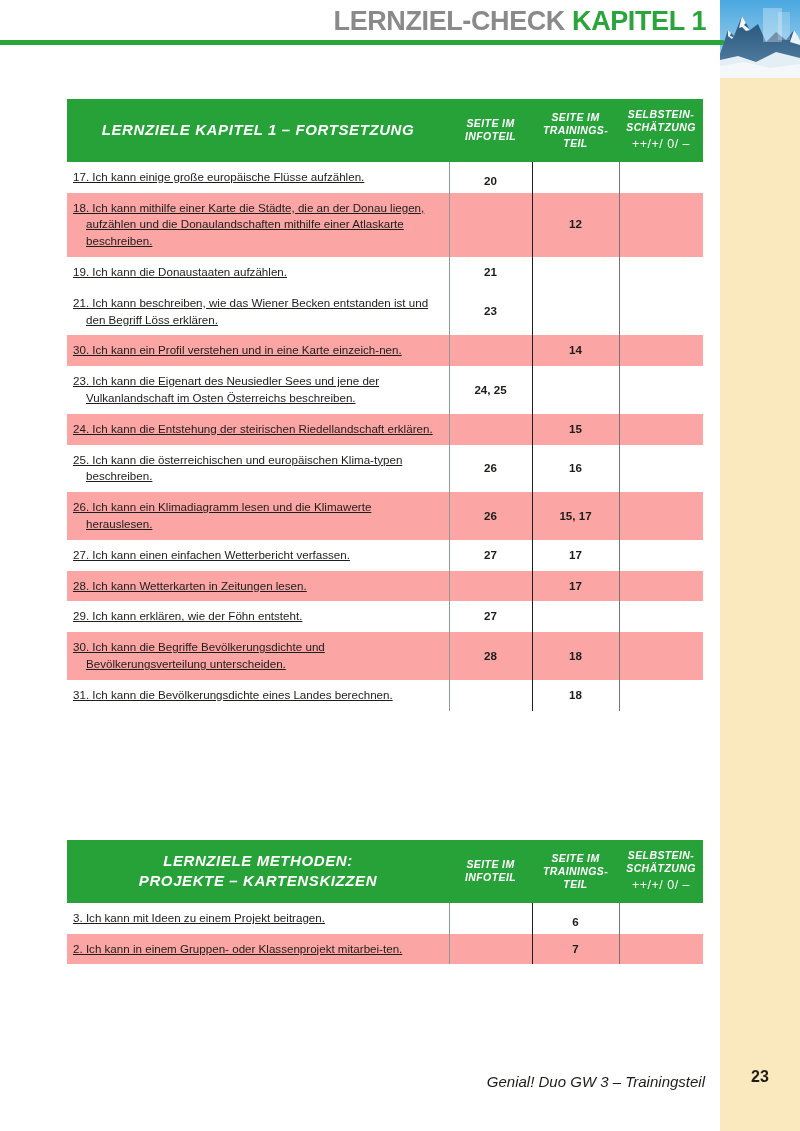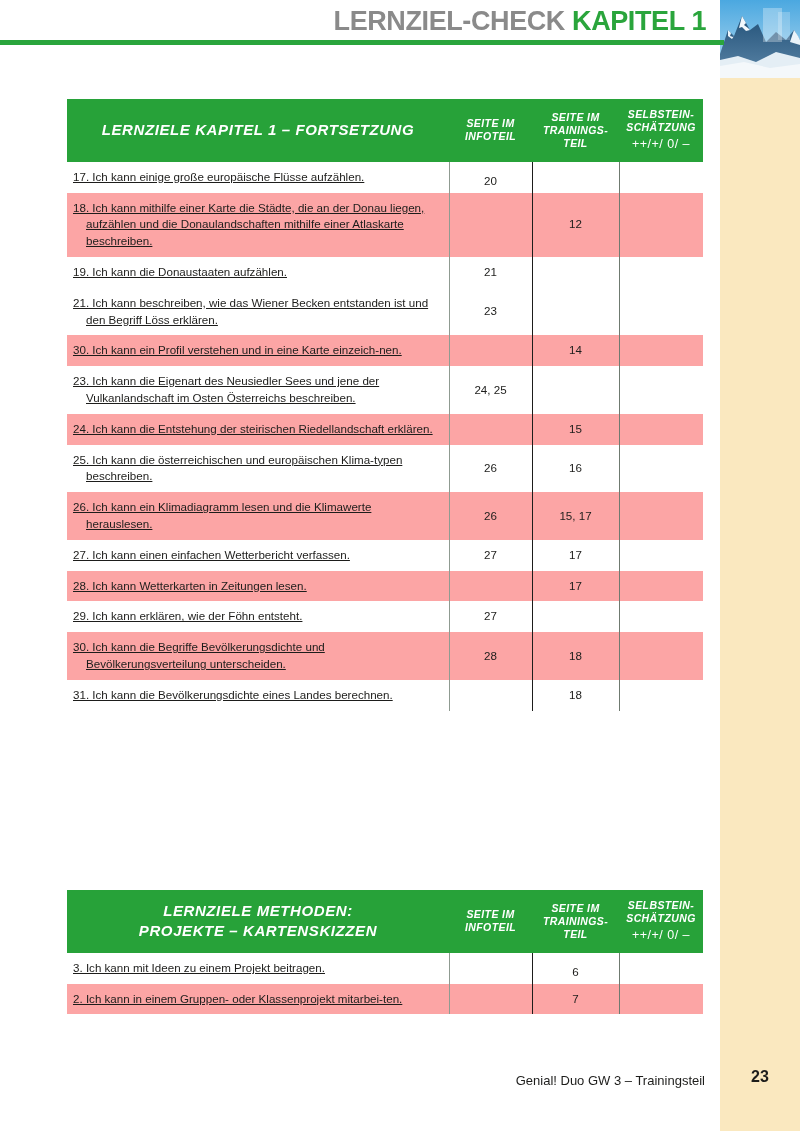--- a/index.html
+++ b/index.html
@@ -36,21 +36,21 @@
   .title-gray { color:#8a8a8a; }
   .title-green { color:#2aa53c; }
   .header-rule {
     position:absolute; left:0; top:40px; width:724px; height:5px;
     background:#2aa53c;
   }
 
   
   .table-wrap { position:absolute; left:67px; width:636px; }
   #table1 { top:99px; }
-  #table2 { top:890px; }
+  #table2 { top:840px; }
 
   table.lz { width:636px; border-collapse:collapse; table-layout:fixed; }
   table.lz col.c-goal  { width:382px; }
   table.lz col.c-info  { width:83px; }
   table.lz col.c-train { width:87px; }
   table.lz col.c-self  { width:84px; }
 
   thead th {
     background:#27a239; color:#ffffff;
     text-align:center; vertical-align:middle;
@@ -74,34 +74,34 @@
   }
   tbody tr.alt td { background:#fca5a5; }
 
   td.goal {
     padding:7px 8px 7px 6px;
     text-indent:-13px; padding-left:19px;
     text-align:left;
     text-decoration:underline;
   }
   td.num {
-    text-align:center; font-size:11.6px;
+    text-align:center; font-size:11.6px;font-weight:bold;
   }
   
   td.info  { border-left:1px solid #8f9b91; border-right:1.4px solid #1d1d1b; }
   td.train { border-right:1.2px solid #6f7a70; }
   td.self  { }
 
   tbody tr:first-child td.info,
   tbody tr:first-child td.train { padding-top:8px; }
 
   
   .footer-text {
     position:absolute; left:0; top:1073px; width:705px;
-    text-align:right; font-size:13px; color:#1d1d1b;
+    text-align:right; font-size:15px; color:#1d1d1b;font-style:italic;
   }
   .page-number {
     position:absolute; left:720px; top:1068px; width:80px;
     text-align:center; font-size:16px; font-weight:bold; color:#1d1d1b;
   }
 </style>
 </head>
 <body>
 
 <div class="page">

